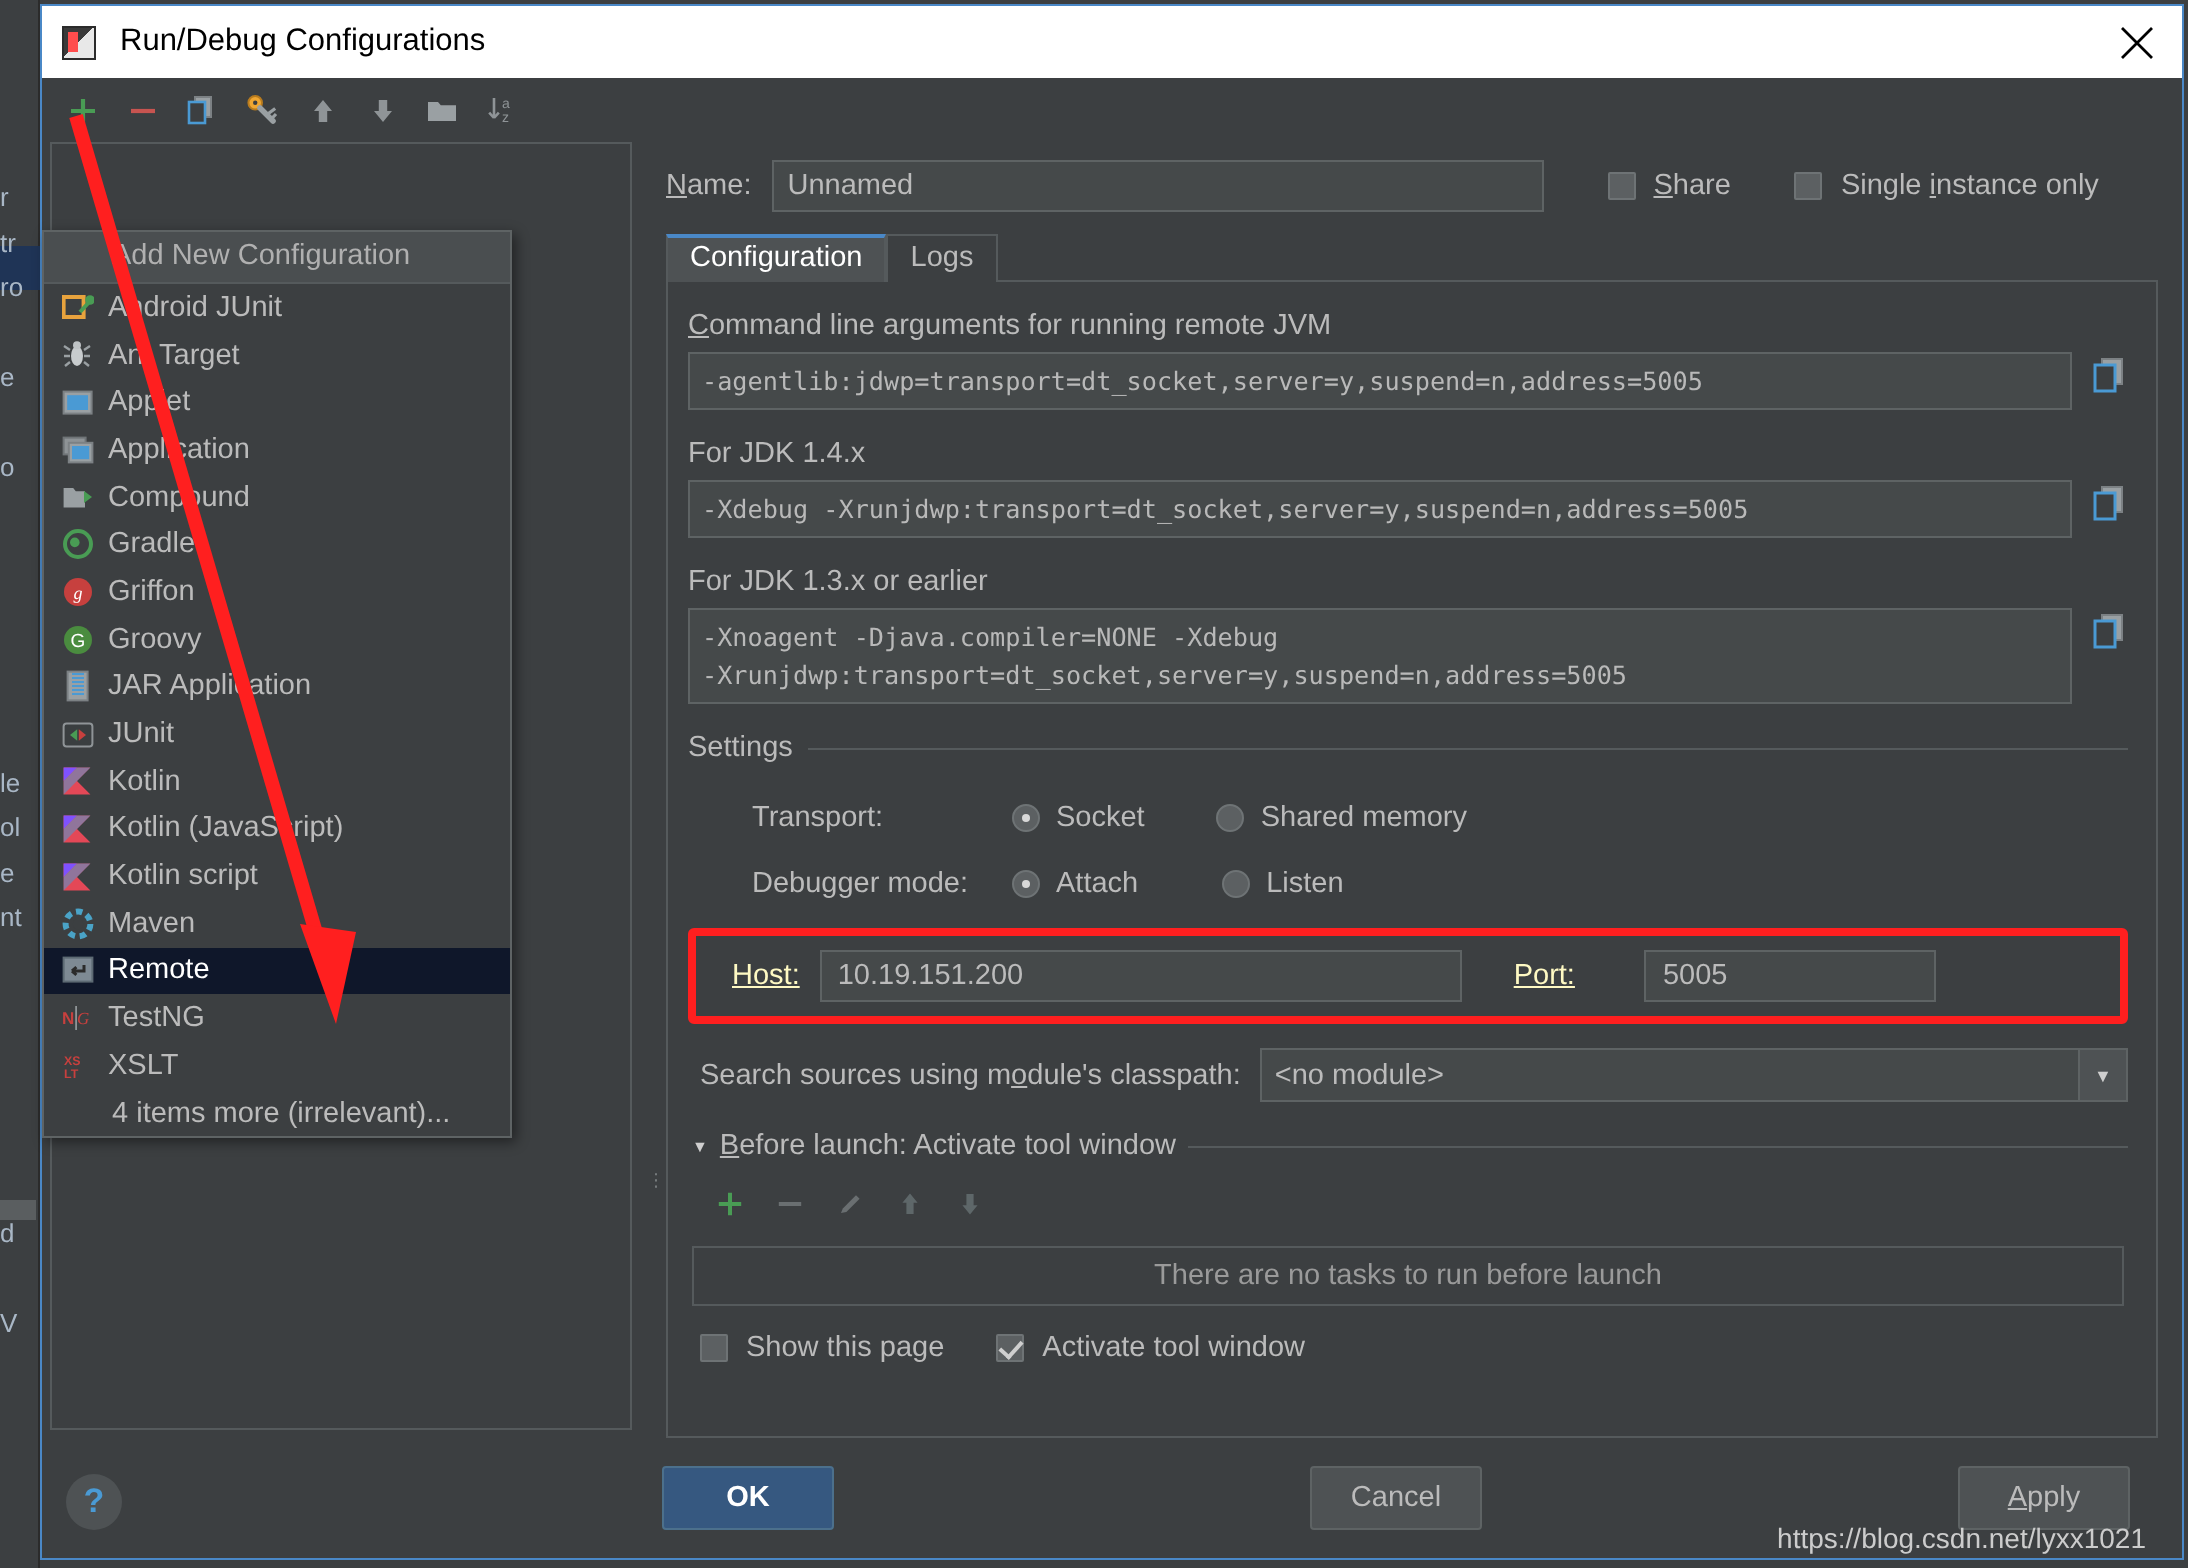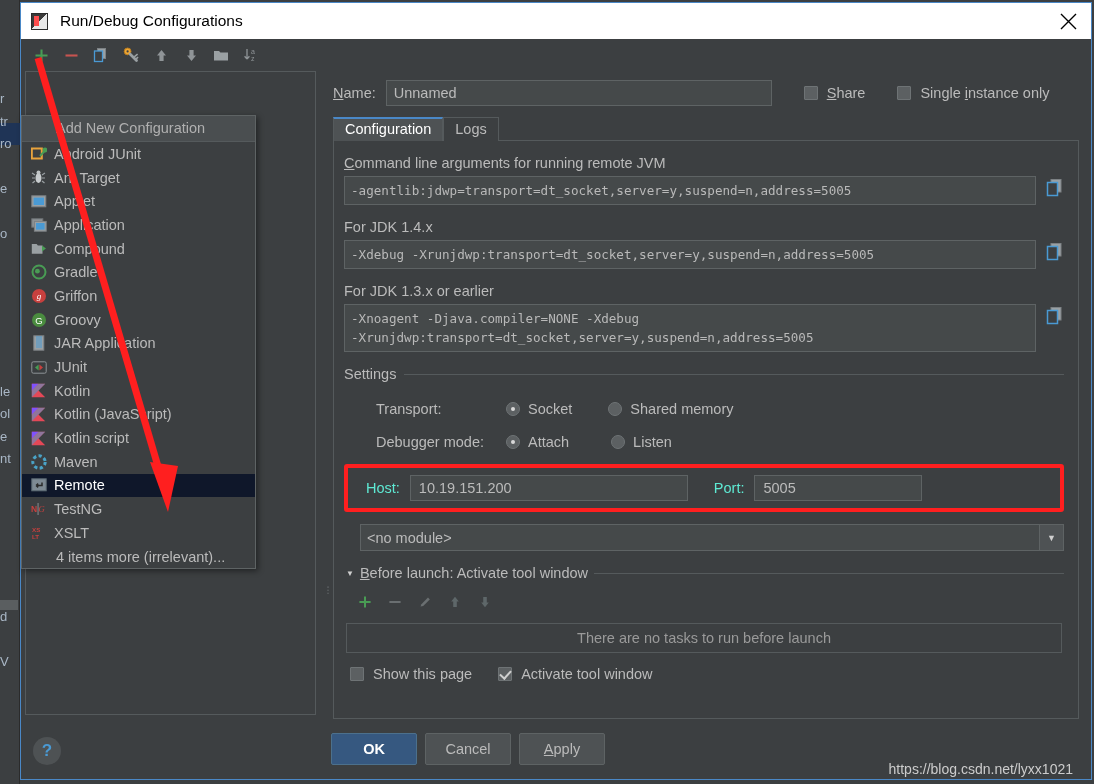--- a/index.html
+++ b/index.html
@@ -337,32 +337,32 @@
   .hostport-wrap {
     position: relative;
     margin: 6px 0 10px 0;
     border: 4px solid #ff1f1f;
     border-radius: 3px;
     padding: 8px 10px 8px 18px;
     display: flex;
     align-items: center;
     height: 48px;
   }
-  .hp-label { color: #5eead4; font-size: 14.5px; margin-right: 10px; }
+  .hp-label { color: #fef9c3; font-size: 14.5px; margin-right: 10px; text-decoration: underline; }
   .hp-input {
     background: #45494a;
     border: 1px solid #5e6364;
     color: #bbbbbb;
     font-size: 14.5px;
     padding: 0 8px;
     height: 26px;
     font-family: "Liberation Sans", sans-serif;
   }
-  .hp-host { width: 278px; }
-  .hp-port { width: 168px; }
+  .hp-host { width: 321px; }
+  .hp-port { width: 146px; margin-left: 25px; }
 
   
   .cp-row {
     display: flex;
     align-items: center;
     margin: 12px 0 14px 6px;
   }
   .combo {
     margin-left: 10px;
     flex: 1;
@@ -411,21 +411,21 @@
     align-items: flex-end;
     gap: 26px;
     margin: 13px 0 0 6px;
   }
 
   
   .footer {
     height: 60px;
     display: flex;
     align-items: center;
-    justify-content: flex-start;
+    justify-content: space-between;
     gap: 8px;
     padding-right: 14px;
     flex: none;
     position: relative;
   }
   .btn {
     min-width: 86px;
     height: 32px;
     font-size: 14.5px;
     color: #bbbbbb;
@@ -873,20 +873,21 @@
             </div>
 
             <div class="hostport-wrap">
               <span class="hp-label">Host:</span>
               <input class="hp-input hp-host" value="10.19.151.200" style="">
               <span class="hp-label" style="margin-left:26px;">Port:</span>
               <input class="hp-input hp-port" value="5005" style="">
             </div>
 
             <div class="cp-row">
+              <span class="lbl">Search sources using m<span class="u">o</span><span>dule's classpath:</span></span>
               <div class="combo">
                 <span>&lt;no module&gt;</span>
                 <span class="combo-arrow">▼</span>
               </div>
             </div>
 
             <div class="bl-header">
               <span class="tri">▼</span>
               <span><span class="u">B</span><span>efore launch: Activate tool window</span></span>
               <span class="line"></span>

